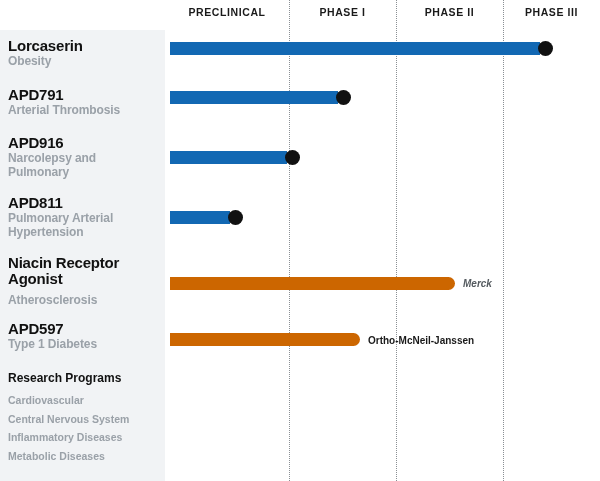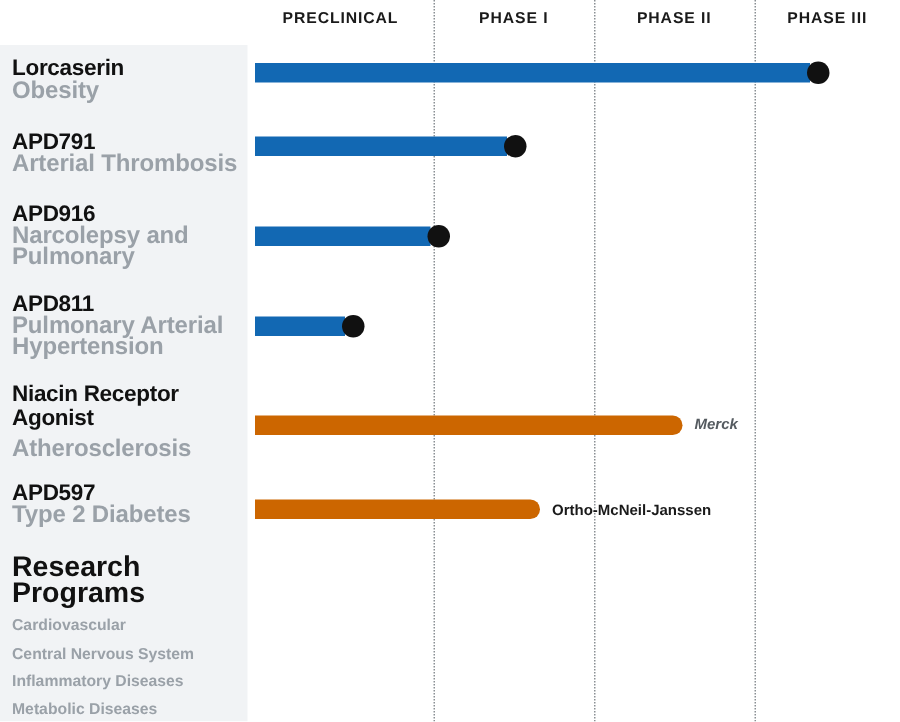--- a/index.html
+++ b/index.html
@@ -18,25 +18,25 @@
     position:absolute;left:0;top:30px;width:165px;height:451px;
     background:#f1f3f5;
   }
   .prog{position:absolute;left:8px;width:155px;}
   .prog-name{
     font-size:15px;font-weight:bold;color:#111111;
     line-height:16px;letter-spacing:-0.2px;white-space:nowrap;
   }
   .prog-name.wrap{white-space:normal;}
   .prog-ind{
-    font-size:16px;font-weight:bold;color:#9aa1a8;
+    font-size:12px;font-weight:bold;color:#9aa1a8;
     line-height:14px;letter-spacing:-0.1px;
   }
   .research-title{
-    font-size:19px;font-weight:bold;color:#111111;line-height:17px;
+    font-size:12px;font-weight:bold;color:#111111;line-height:17px;
   }
   .research-item{
     font-size:10.5px;font-weight:bold;color:#9aa1a8;line-height:18.5px;
   }
 
   
   #chart{position:absolute;left:165px;top:0;width:426px;height:481px;}
 
   .phase-label{
     position:absolute;top:6px;
@@ -92,21 +92,21 @@
       <div class="prog-ind">Hypertension</div>
     </div>
 
     <div class="prog" style="top:225px;">
       <div class="prog-name wrap">Niacin Receptor Agonist</div>
       <div class="prog-ind" style="margin-top:6px;">Atherosclerosis</div>
     </div>
 
     <div class="prog" style="top:291px;">
       <div class="prog-name">APD597</div>
-      <div class="prog-ind">Type 2 Diabetes</div>
+      <div class="prog-ind">Type 1 Diabetes</div>
     </div>
 
     <div class="prog" style="top:340px;">
       <div class="research-title">Research Programs</div>
       <div class="research-item" style="margin-top:4px;">Cardiovascular</div>
       <div class="research-item">Central Nervous System</div>
       <div class="research-item">Inflammatory Diseases</div>
       <div class="research-item">Metabolic Diseases</div>
     </div>
 

